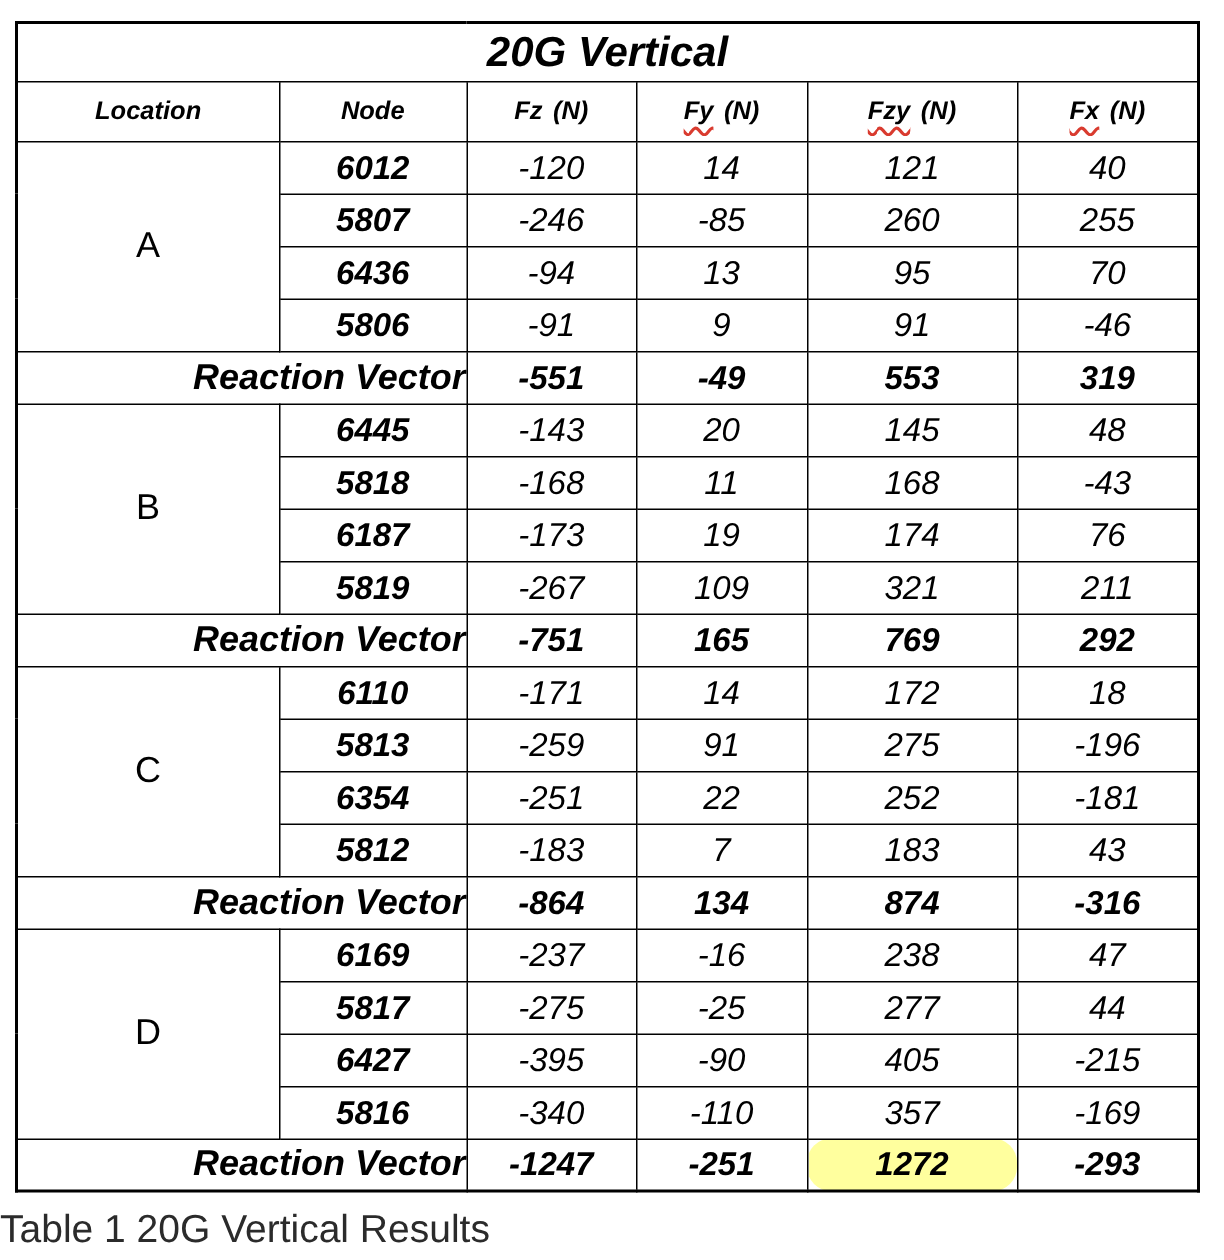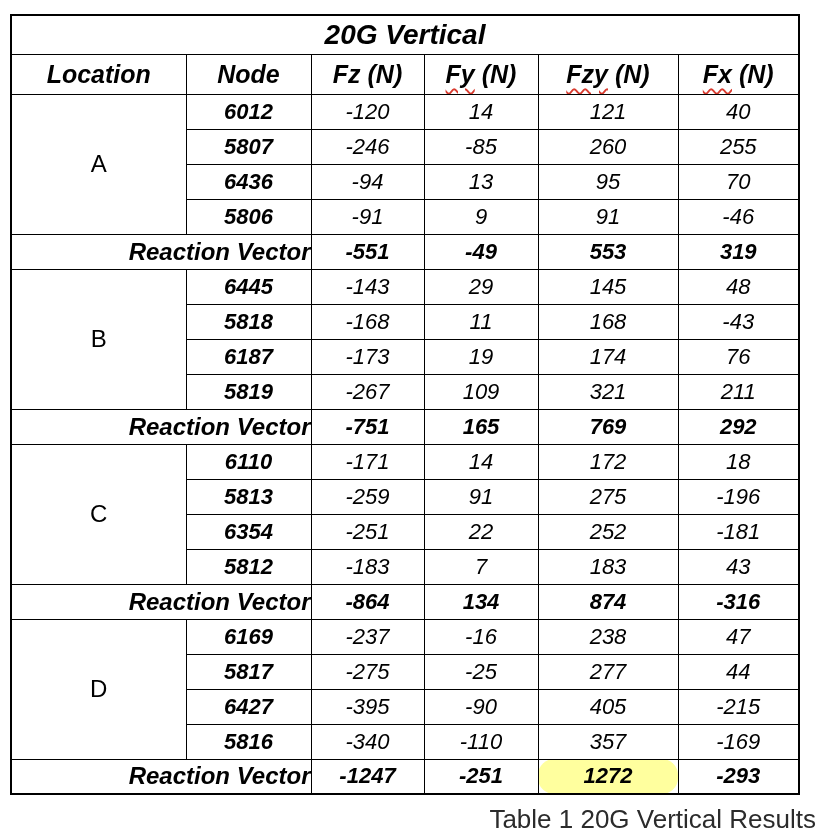--- a/index.html
+++ b/index.html
@@ -14,36 +14,36 @@
   }
   td,th{
     border:1.5px solid #000;
     text-align:center;vertical-align:middle;
     padding:0;overflow:hidden;color:#000;white-space:nowrap;
   }
   tr.trow{height:39px}
   tr.hrow{height:40px}
   tr.data{height:35px}
   .title{font-size:28px;font-weight:bold;font-style:italic}
-  th{font-size:25px;font-weight:bold;font-style:italic}
+  th{font-size:17px;font-weight:bold;font-style:italic}
   .hu{margin-left:7px}
   .sq{
     text-decoration-line:underline;
     text-decoration-style:wavy;
     text-decoration-thickness:2px;
     text-underline-offset:5px;
   }
   .loc{font-size:24px;font-weight:400;font-style:normal}
   .node{font-size:22px;font-weight:bold;font-style:italic}
   .val{font-size:22px;font-style:italic}
   .rvl{font-size:24px;font-weight:bold;font-style:italic;text-align:right;}
   .rvv{font-size:22px;font-weight:bold;font-style:italic}
   .caption{
     position:absolute;top:804px;left:0;width:816px;
-    text-align:right;font-size:26px;color:#2b2b2b;
+    text-align:left;font-size:26px;color:#2b2b2b;
   }
 </style>
 </head>
 <body>
 
 <table class="results">
   <colgroup>
     <col style="width:175px">
       <col style="width:125px">
       <col style="width:113px">
@@ -100,21 +100,21 @@
     <td class="rvv">-551</td>
     <td class="rvv">-49</td>
     <td class="rvv">553</td>
     <td class="rvv">319</td>
   </tr>
 
   <tr class="data">
     <td class="loc" rowspan="4">B</td>
     <td class="node">6445</td>
     <td class="val">-143</td>
-    <td class="val">29</td>
+    <td class="val">20</td>
     <td class="val">145</td>
     <td class="val">48</td>
   </tr>
   <tr class="data">
     <td class="node">5818</td>
     <td class="val">-168</td>
     <td class="val">11</td>
     <td class="val">168</td>
     <td class="val">-43</td>
   </tr>

